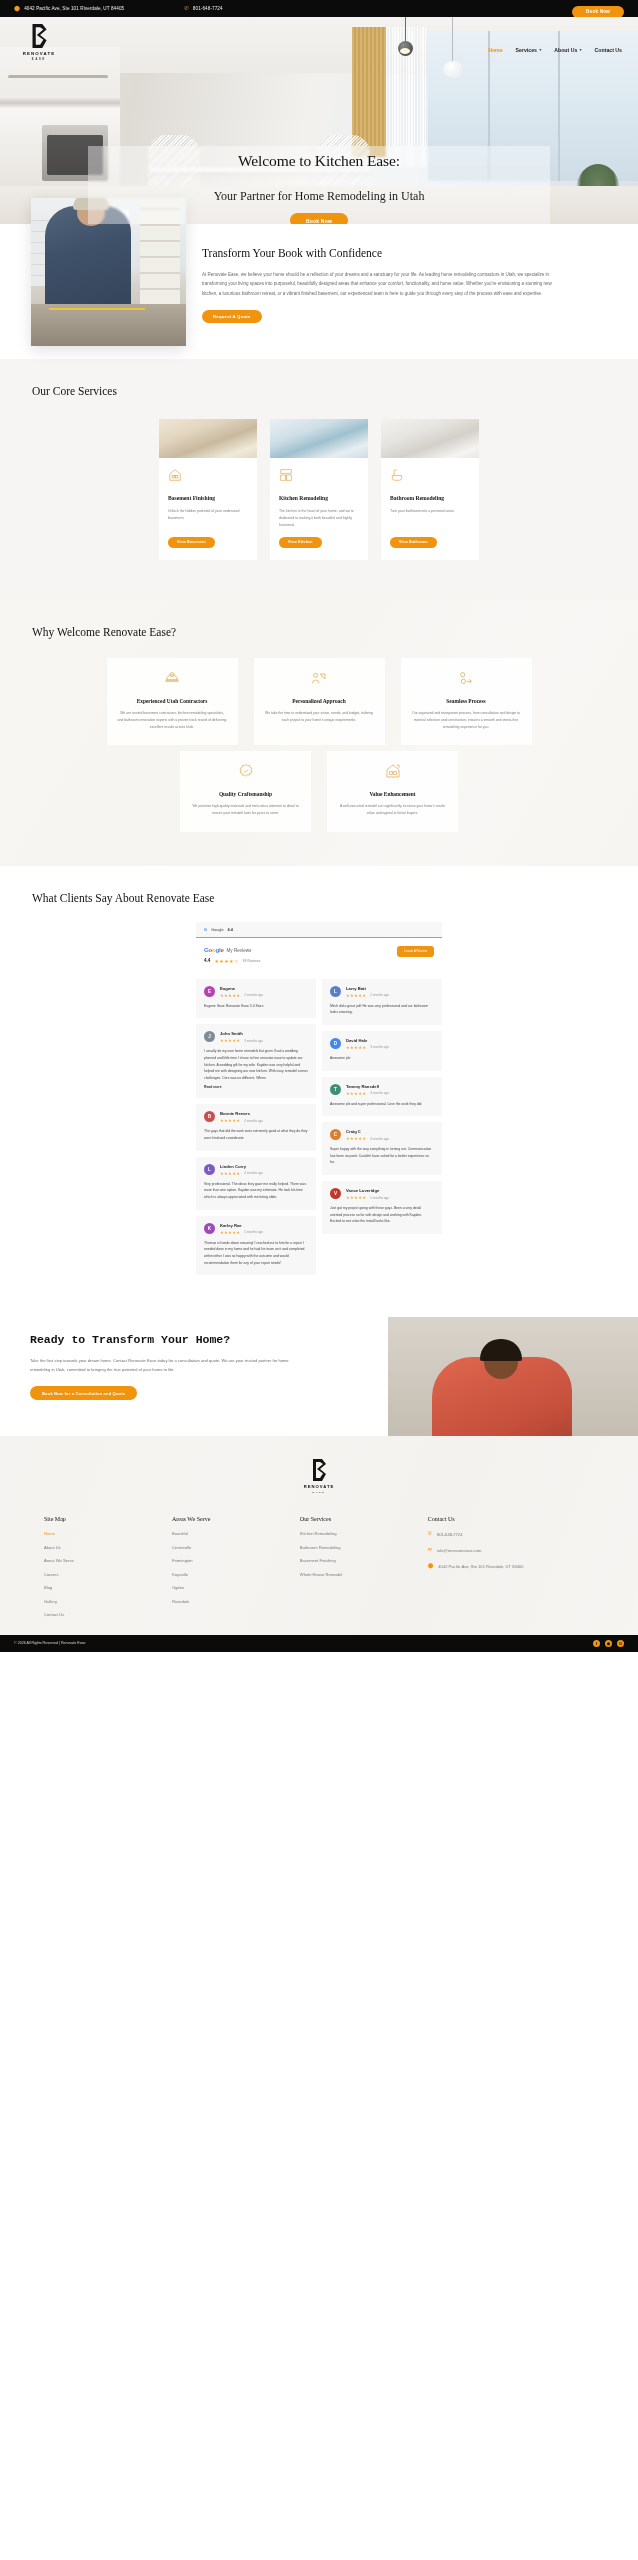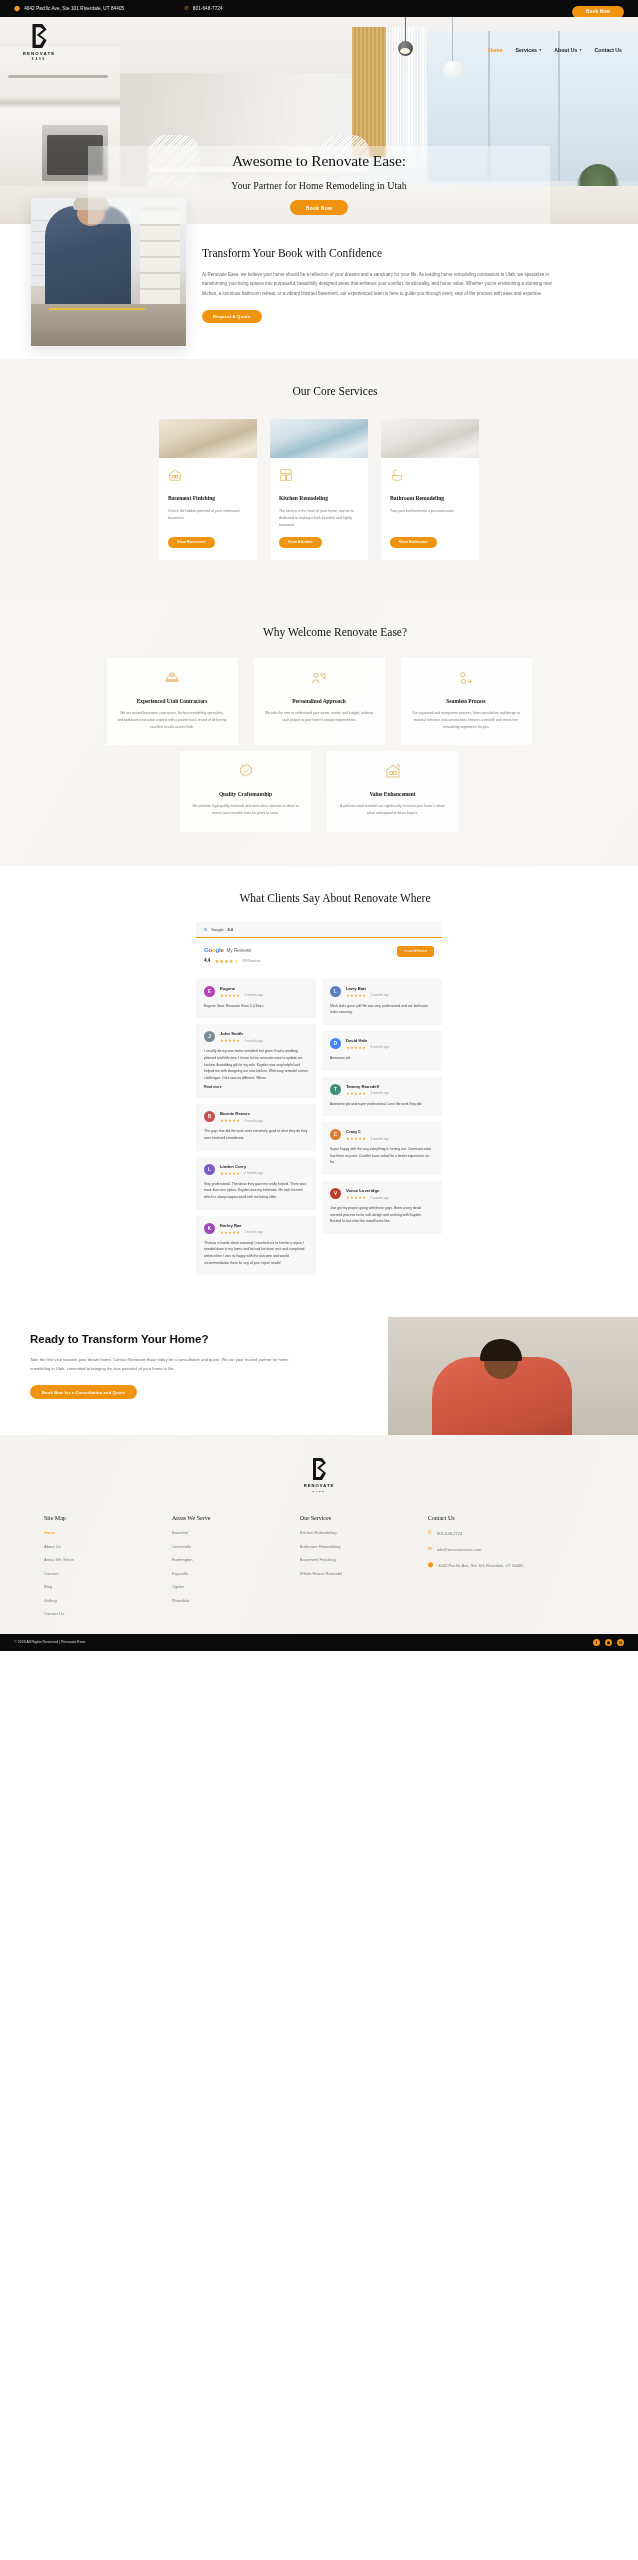--- a/index.html
+++ b/index.html
@@ -78,21 +78,21 @@
   .nav-links a { font-size: 5.2px; color:#1d1d1d; text-decoration:none; font-weight:600; display:flex; align-items:center; gap:2.5px; }
   .nav-links a.active { color:#f0940f; }
   .caret { font-size: 3.6px; opacity:.8; }
 
   .hero-panel {
     position: absolute; left: 88px; top: 129px; width: 462px; height: 78px;
     background: rgba(255,255,255,.42); backdrop-filter: blur(1px); z-index: 4;
   }
   .hero-inner { position:absolute; left:0; right:0; top:135px; text-align:center; z-index:5; }
   .hero-h1 { font-family:"Liberation Serif", serif; font-size: 15.5px; color:#111; font-weight:400; letter-spacing:-.1px; }
-  .hero-h2 { font-family:"Liberation Serif", serif; font-size: 10px; color:#1b1b1b; margin-top:10px; }
+  .hero-h2 { font-family:"Liberation Serif", serif; font-size: 12px; color:#1b1b1b; margin-top:19px; }
   .btn-orange {
     display:inline-block; background:#f0940f; color:#fff; border:none; cursor:pointer;
     border-radius:20px; font-weight:700; letter-spacing:.2px;
   }
   .hero-btn { margin-top: 9px; font-size: 5px; padding: 4.5px 16px; }
 
   
   .transform { position:relative; padding: 22px 0 36px 0; background:#fff; }
   .tr-img {
     position:absolute; left:31px; top:-26px; width:155px; height:148px;
@@ -116,21 +116,21 @@
     background:linear-gradient(180deg,#b3aa9b,#8f8678);}
   .tri-tape{position:absolute;left:18px;bottom:36px;width:96px;height:2px;background:#e8c33c;}
 
   .tr-text { margin-left: 202px; width: 398px; padding-right: 36px; }
   .tr-h2 { font-family:"Liberation Serif", serif; font-size: 11.5px; line-height:1.28; color:#111; font-weight:400; }
   .tr-p { margin-top: 9px; font-size: 4.5px; line-height: 2.15; color:#6a6a6a; }
   .tr-btn { margin-top: 11px; font-size: 4.3px; padding: 4px 11px; }
 
   
   .core { background:#f6f5f3; padding: 26px 0 40px 0; }
-  .sec-title { font-family:"Liberation Serif", serif; font-size: 11.5px; color:#111; text-align:center; font-weight:400;margin-left:32px; }
+  .sec-title { font-family:"Liberation Serif", serif; font-size: 11.5px; color:#111; text-align:left; font-weight:400;margin-left:32px; }
   .core-grid { display:flex; gap: 13px; justify-content:center; margin-top: 22px; }
   .svc-card { width: 98px; }
   .svc-img { width: 98px; height: 48px; }
   .svc-img.basement{background:linear-gradient(160deg,#efe6d6 0%,#e3d6c0 28%,#c8b99e 52%,#f0ead9 74%,#d8cbb4 100%);}
   .svc-img.kitchen{background:linear-gradient(160deg,#e9f0f3 0%,#cfdfe6 30%,#9fc0cf 50%,#e7eef1 72%,#bcd2dc 100%);}
   .svc-img.bathroom{background:linear-gradient(160deg,#f3f2f0 0%,#e6e4e0 32%,#d3d0ca 54%,#f5f4f2 76%,#e0ddd7 100%);}
   .svc-body { background:#fff; padding: 10px 9px 12px 9px; margin-top:-9px; position:relative; }
   .svc-ico { width: 14px; height: 14px; color:#e0a94a; }
   .svc-h3 { font-family:"Liberation Serif", serif; font-size: 5.6px; color:#151515; margin-top: 9px; }
   .svc-p { font-size: 3.5px; line-height: 2.0; color:#7d7d7d; margin-top: 7px; min-height: 21px; }
@@ -172,21 +172,21 @@
   .rev-name { font-size:4.2px; color:#1f1f1f; font-weight:600; }
   .rev-meta { display:flex; align-items:center; gap:4px; margin-top:2px; }
   .rev-stars { color:#f5a623; font-size:4.2px; letter-spacing:.3px; }
   .rev-ago { font-size:3.1px; color:#9a9a9a; }
   .rev-body { font-size:3.4px; line-height:1.95; color:#444; margin-top:5px; }
   .rev-more { font-size:3.4px; color:#333; margin-top:4px; font-weight:600; cursor:pointer; }
 
   
   .ready { position:relative; padding: 28px 0 0 0; background:#fff; }
   .ready-left { width: 300px; padding-left: 30px; }
-  .ready-h2 { font-family:Liberation Sans, sans-serif; font-size: 11.5px; color:#111; }
+  .ready-h2 { font-family:Liberation Mono, monospace; font-size: 11.5px; color:#111; }
   .ready-p { font-size: 4.1px; line-height: 2.2; color:#6f6f6f; margin-top: 10px; width: 272px; }
   .ready-btn { margin-top: 12px; font-size: 4px; padding: 4.5px 12px; }
   .ready-img-big {
     position:absolute; right:0; top:12px; width:250px; height:310px;
     background: linear-gradient(165deg,#c7a276 0%, #a7794a 22%, #6f4f33 42%, #c39a63 60%, #e0c28f 78%, #8f6b45 100%);
     overflow:hidden;
   }
   .rb-sky{position:absolute;left:0;top:0;width:100%;height:120px;background:linear-gradient(180deg,#d9d4cb,#c4bdb1);}
   .rb-person{position:absolute;left:44px;top:40px;width:140px;height:130px;
     background:linear-gradient(160deg,#e0674f 0%,#c44f3b 55%,#8e3528 100%);border-radius:40px 34px 8px 8px;}
@@ -296,21 +296,21 @@
             <span class="caret">▾</span>
           </a>
         <a href="#">
             <span>Contact Us</span>
           </a>
       </div>
     </div>
 
     <div class="hero-panel"></div>
     <div class="hero-inner">
-      <div class="hero-h1">Awesome to Renovate Ease:</div>
+      <div class="hero-h1">Welcome to Kitchen Ease:</div>
       <div class="hero-h2">Your Partner for Home Remodeling in Utah</div>
       <button class="btn-orange hero-btn">Book Now</button>
     </div>
   </div>
 
   <div class="transform">
     <div class="tr-img">
       <div class="tri-wall"></div>
         <div class="tri-tile"></div>
         <div class="tri-win"></div>
@@ -428,21 +428,21 @@
               <path d="M18 3h3v4"></path>
           </svg>
           <h3 class="why-h3">Value Enhancement</h3>
           <p class="why-p">A well-executed remodel can significantly increase your home's resale value and appeal to future buyers.</p>
         </div>
       </div>
     </div>
   </div>
 
   <div class="reviews">
-    <h2 class="sec-title">What Clients Say About Renovate Where</h2>
+    <h2 class="sec-title">What Clients Say About Renovate Ease</h2>
 
     <div class="gwrap">
       <div class="gtab">
         <span style="color:#4285F4;font-weight:700;">G</span>
         <span>Google</span>
         <strong>4.4</strong>
       </div>
 
       <div class="gsum">
         <div class="gsum-l">

